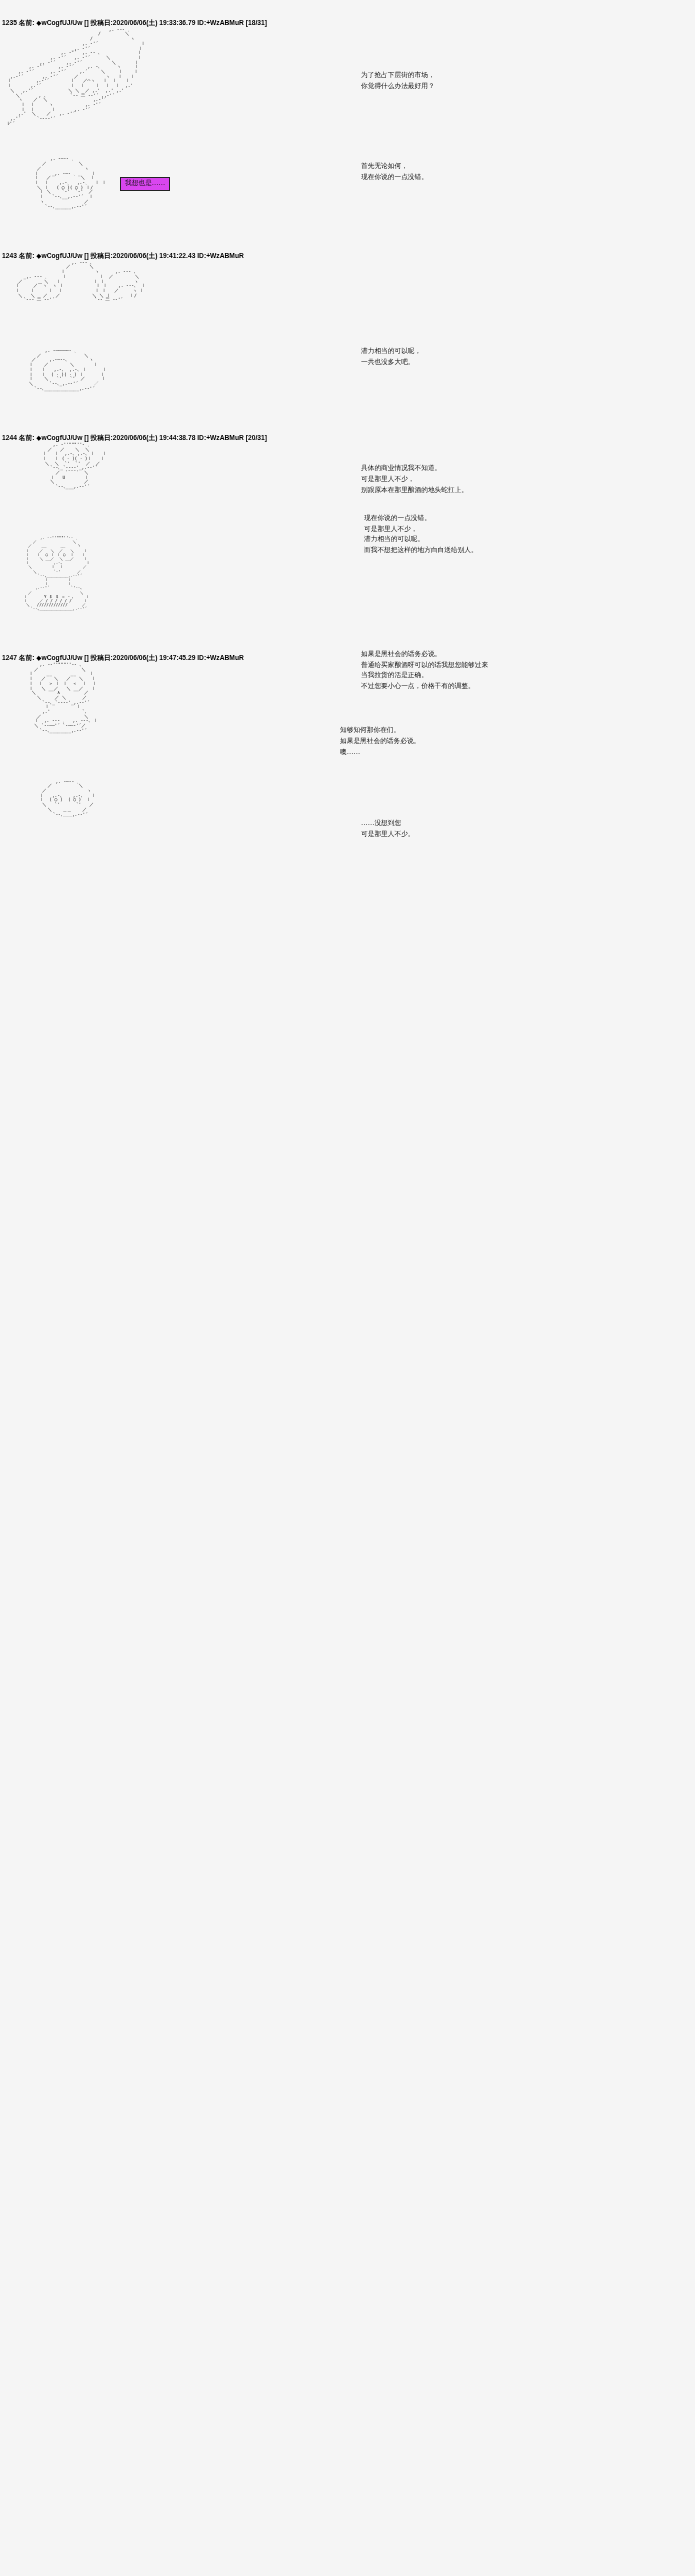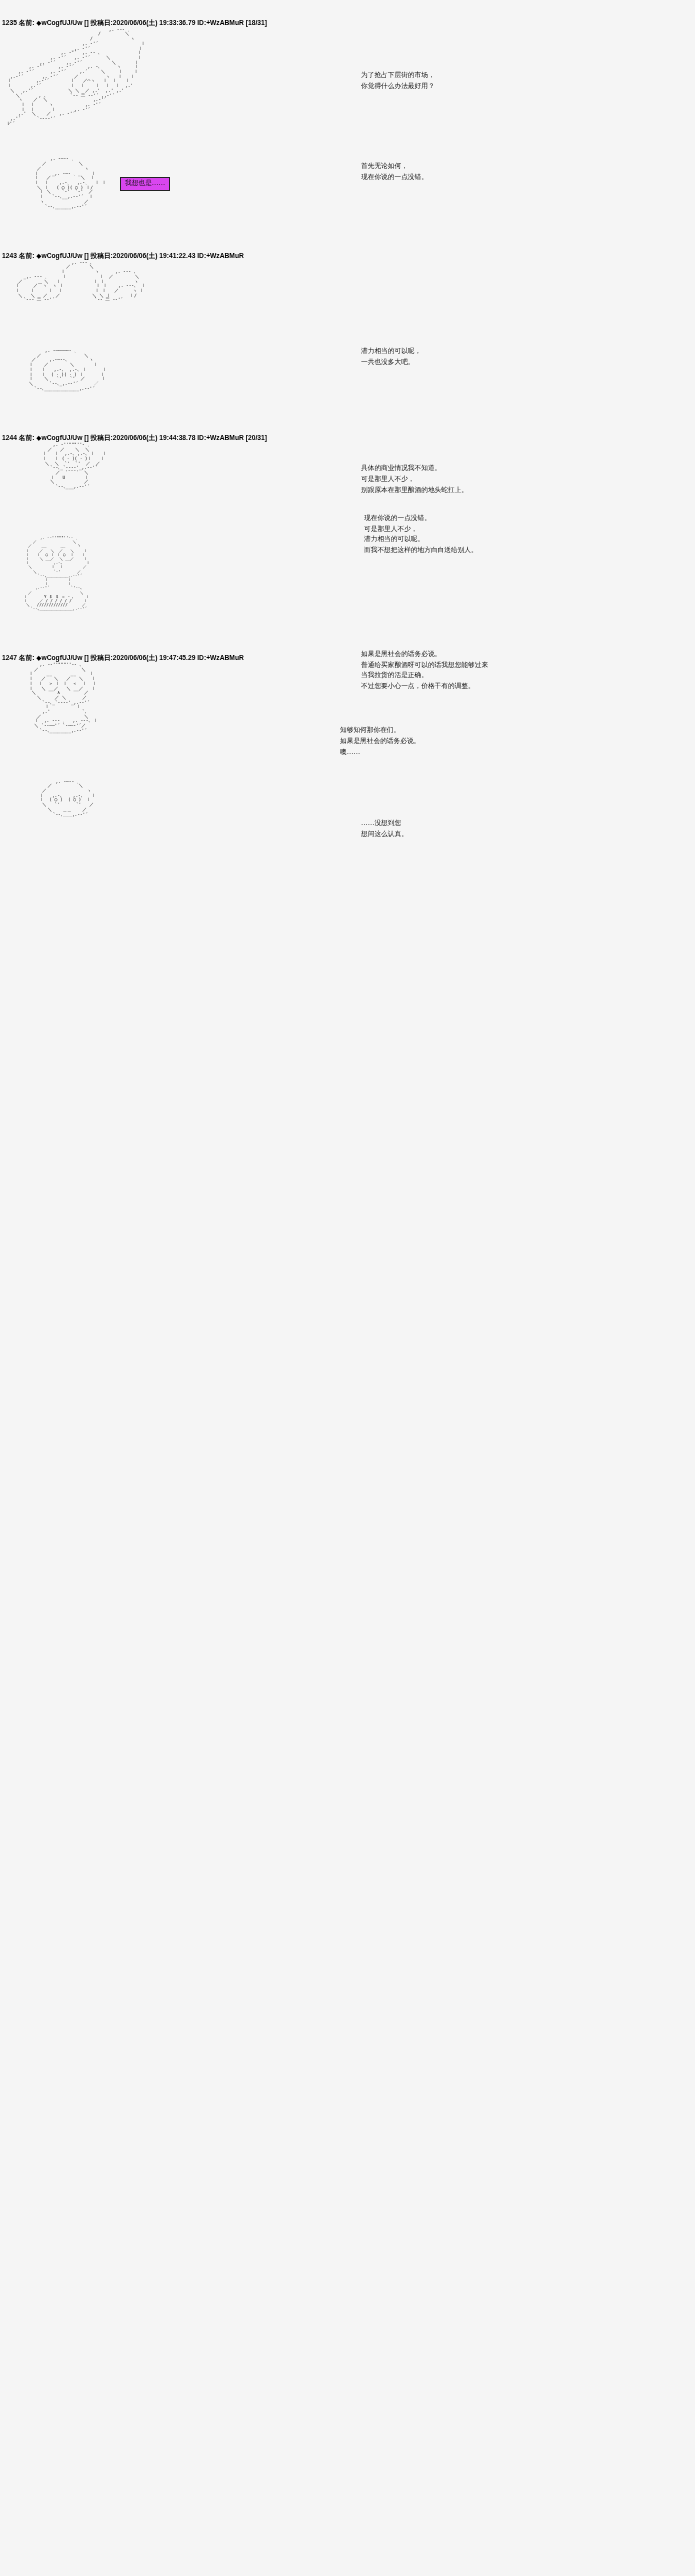--- a/index.html
+++ b/index.html
@@ -249,19 +249,19 @@
       <div class="spacer xl"></div>
       <pre class="aa">                    ,. -─‐- 、
                  ／          ＼
                ／               ヽ
               ｌ   ,.-､    ,.-､   ｌ
               ｌ  ( ◯ )  ( ◯ )  ｌ
                ＼   `'      `'   ／
                  ＼    ＿＿    ／
                    `‐-､＿＿,.-‐'´</pre>
       <div class="dialogue" style="top:155px;left:361px;">……没想到您
-想问这么认真。</div>
+可是那里人不少。</div>
       <div class="spacer lg"></div>
     </div>
   </div>
 
 </div>
 
 
 </body></html>

